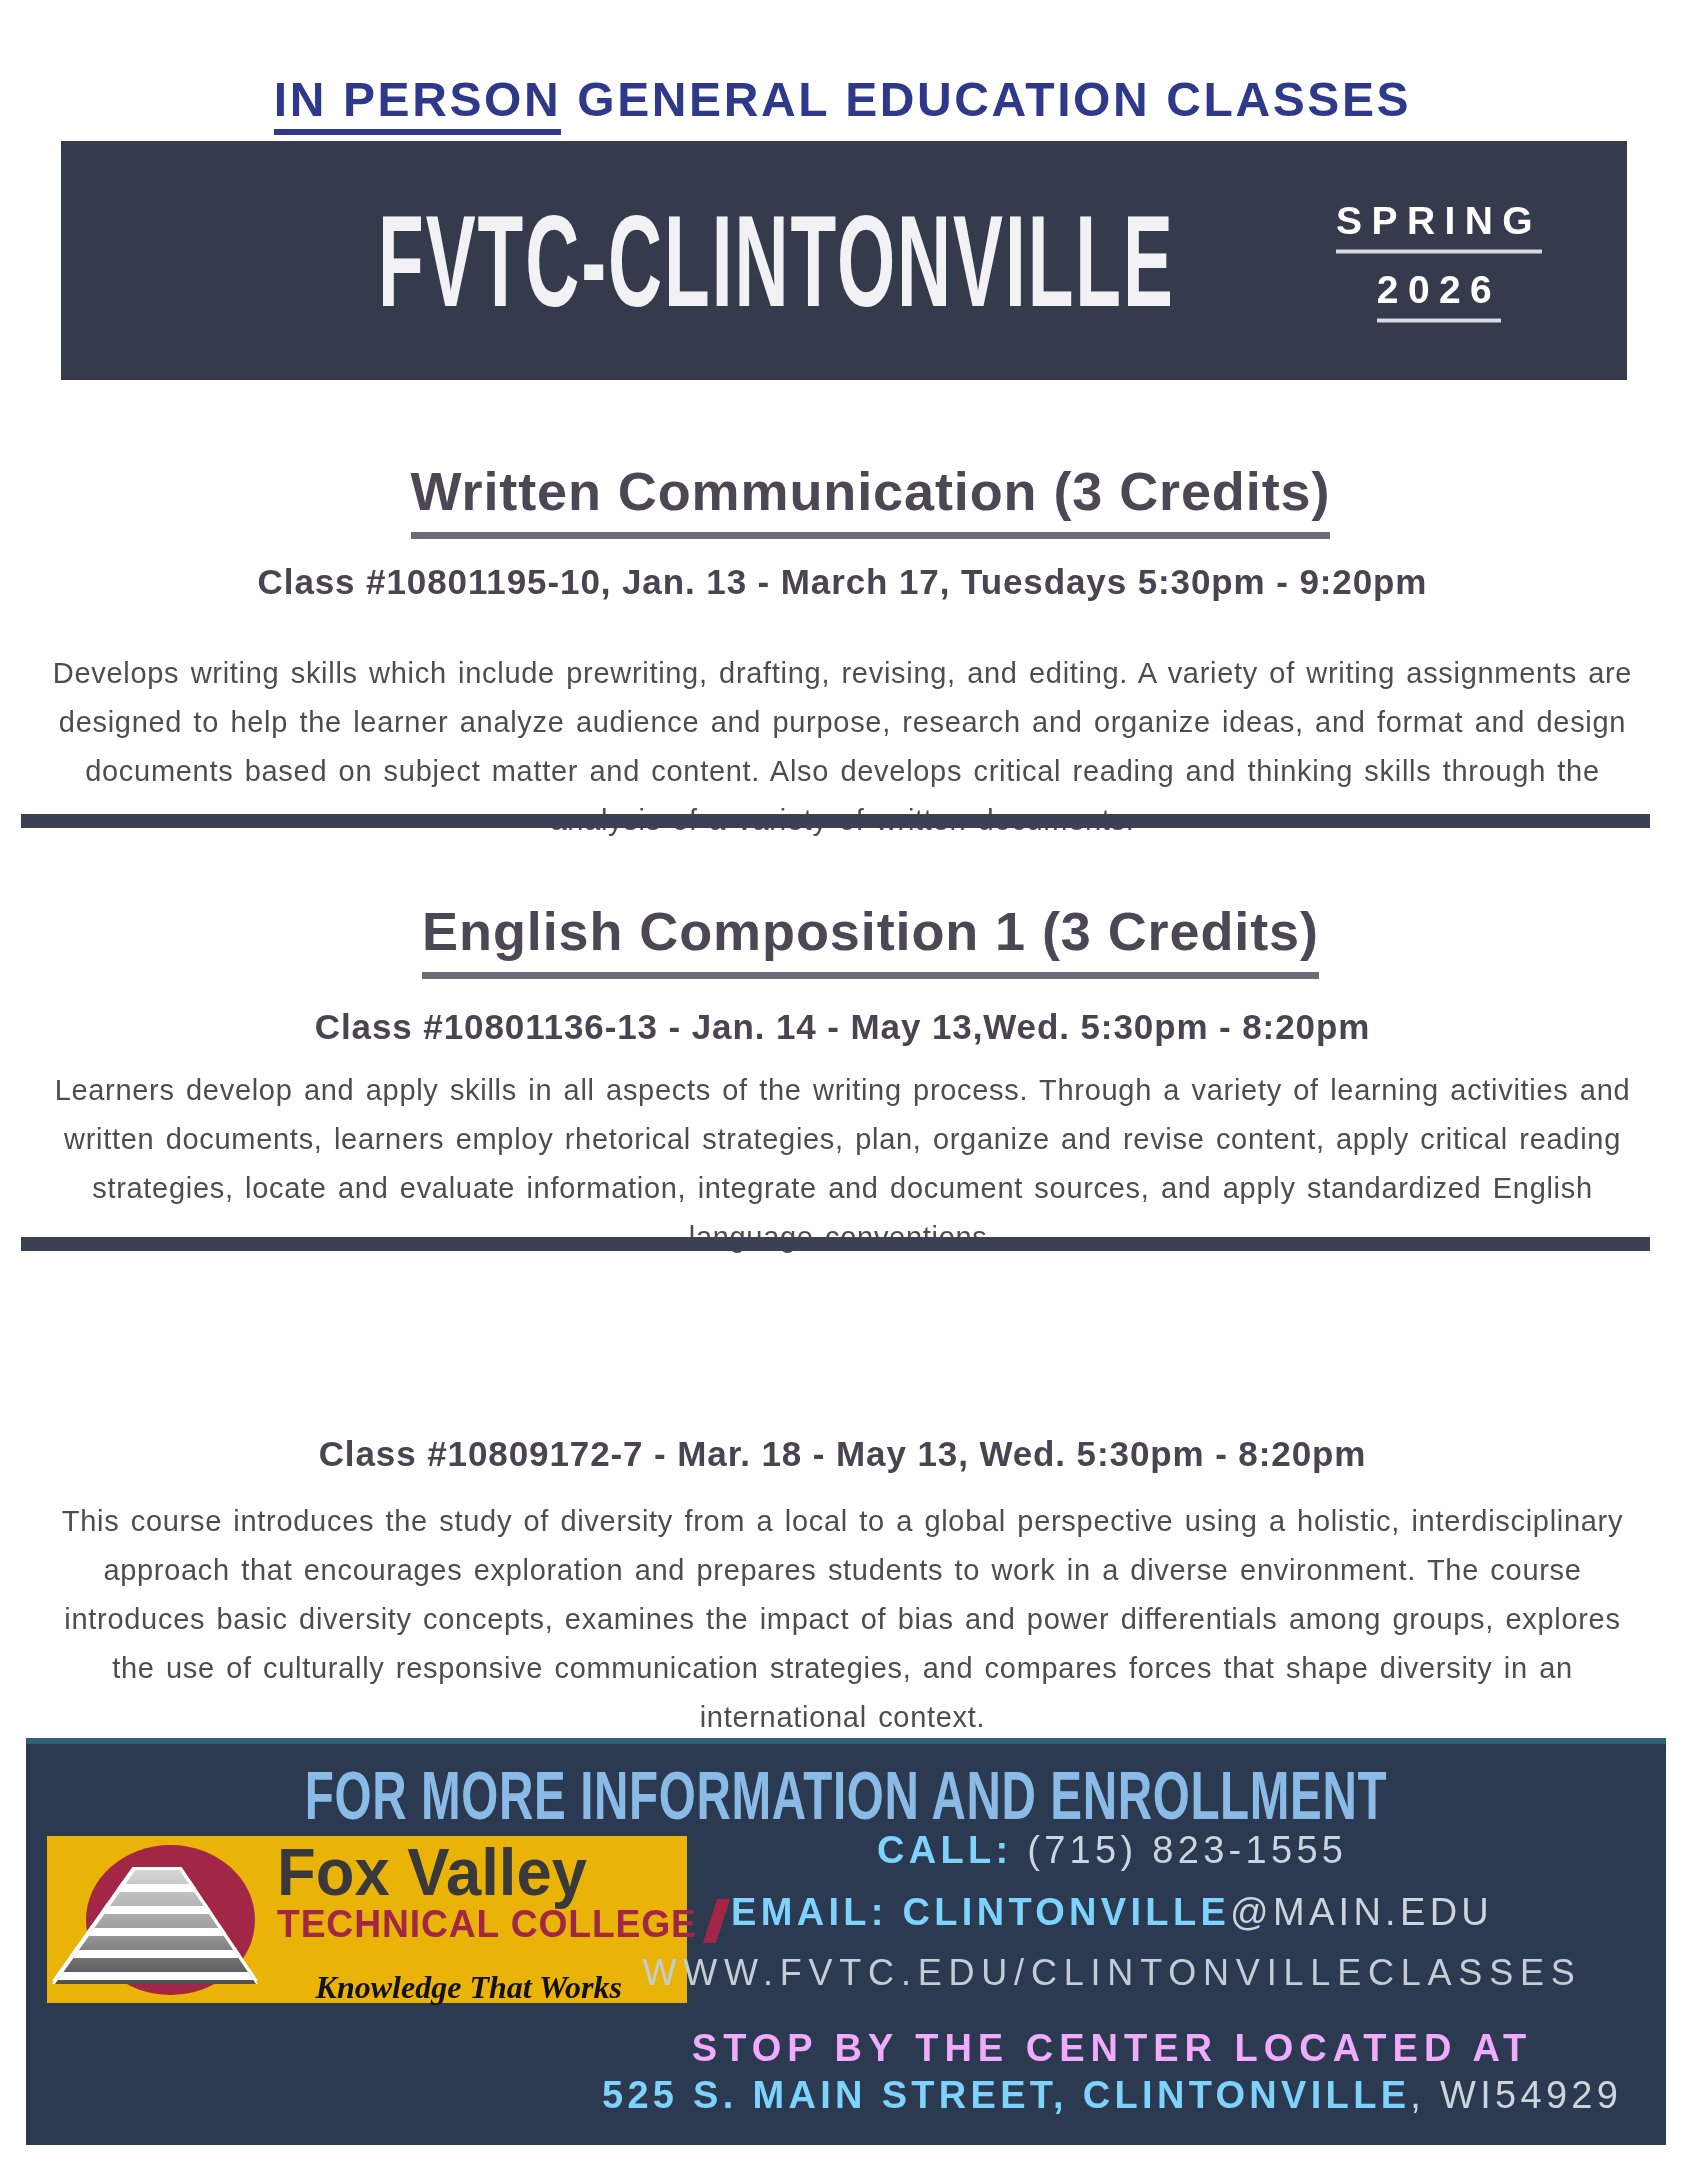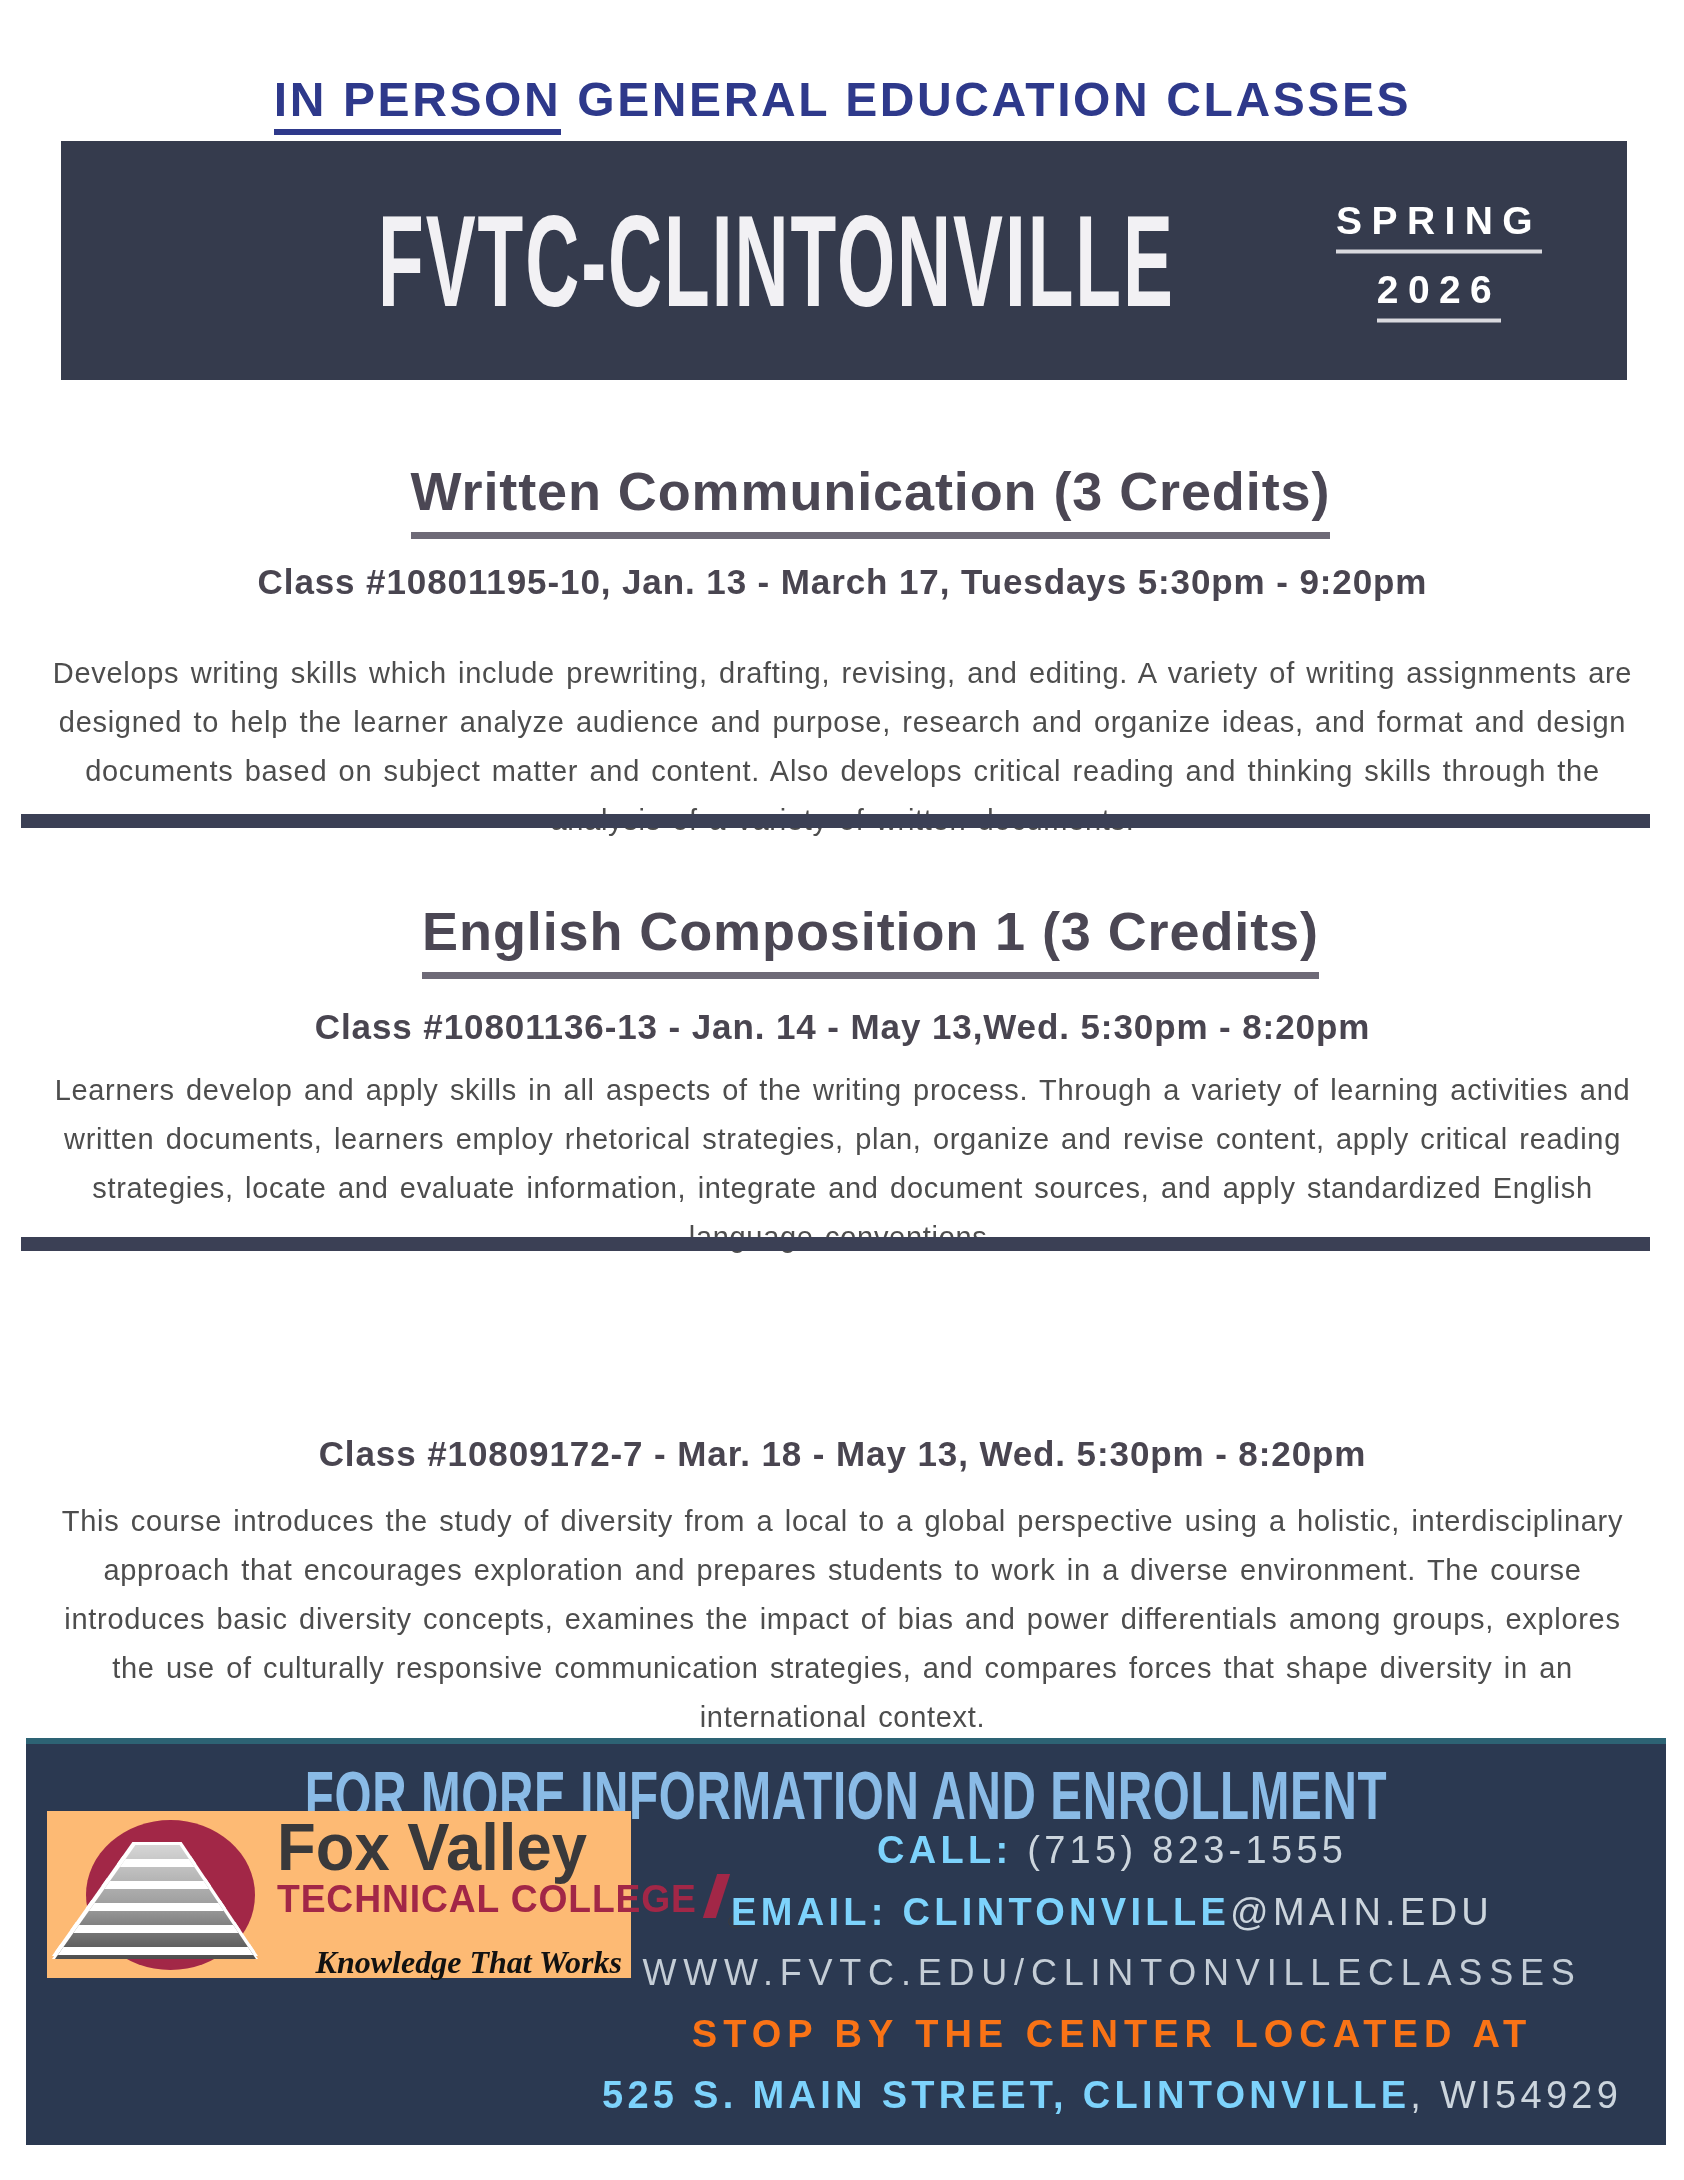--- a/index.html
+++ b/index.html
@@ -91,26 +91,26 @@
     transform:scaleX(0.70);transform-origin:center top;
     white-space:nowrap;letter-spacing:0.9px;
   }
   .contact{position:absolute;left:537px;top:0;width:1099px;text-align:center;white-space:nowrap;}
   .c-line{position:absolute;left:0;width:100%;font-size:38px;letter-spacing:4.3px;}
   .c-line .lbl{font-weight:700;color:#7dd3fc;}
   .c-line .val{font-weight:400;color:#ccd5dd;}
   #call{top:85px;}
   #email{top:147px;}
   #website{top:208px;font-weight:400;color:#c4cdd6;letter-spacing:6.8px;font-size:36px;}
-  #stopby{top:269px;font-weight:700;color:#f97316;letter-spacing:6px;}
+  #stopby{top:283px;font-weight:700;color:#f0abfc;letter-spacing:6px;}
   #address{top:330px;}
   
   .logo-box{
-    position:absolute;left:21px;top:67px;width:584px;height:167px;
-    background:#fdba74;
+    position:absolute;left:21px;top:92px;width:640px;height:167px;
+    background:#eab308;
   }
   .logo-mark{position:absolute;left:20.4px;top:8.5px;width:203px;height:150px;}
   .logo-ellipse{
     position:absolute;left:19px;top:0;width:169px;height:150px;
     background:#a22747;border-radius:50%;
   }
   .logo-trap-wrap{
     position:absolute;left:-12px;top:25.6px;width:201px;height:114px;
     filter:drop-shadow(2.6px 0 0 #ffffff) drop-shadow(-2.6px 0 0 #ffffff) drop-shadow(0 -2.6px 0 #ffffff);
   }

